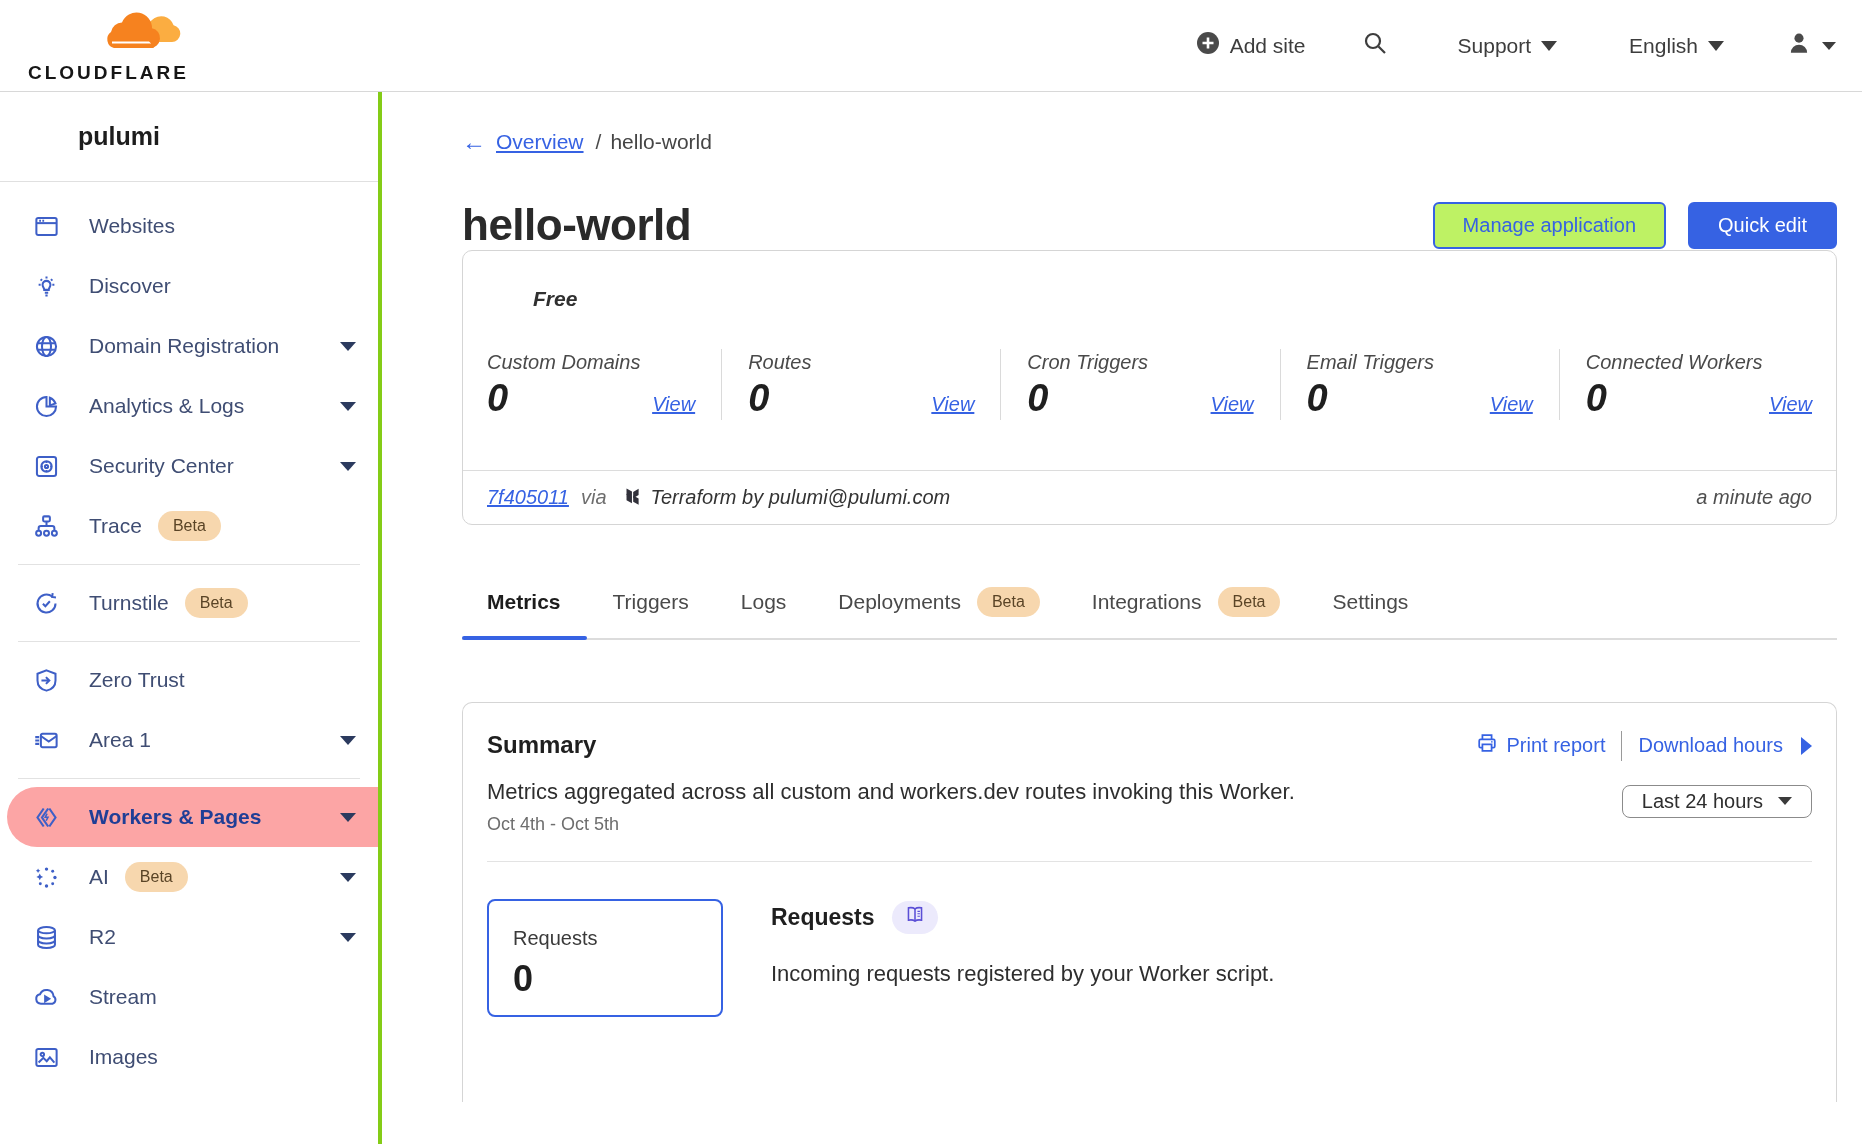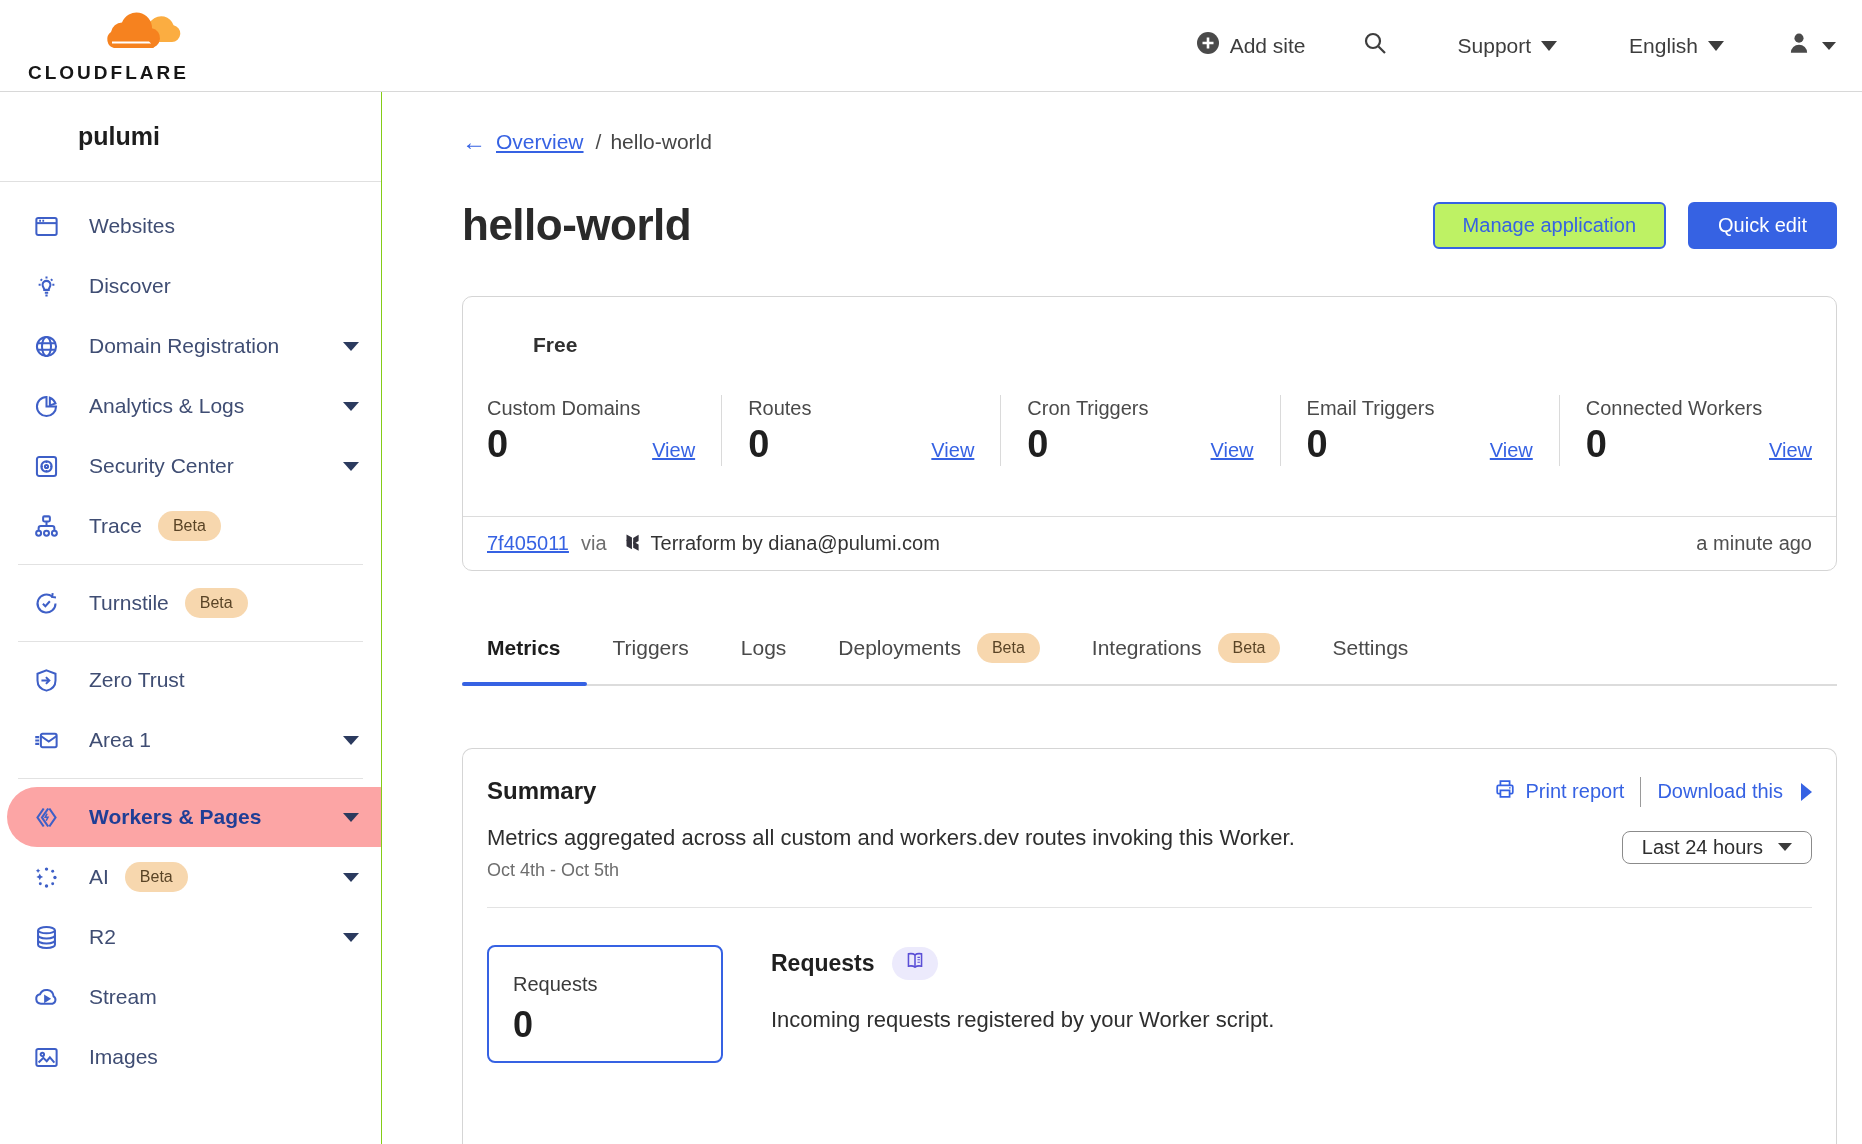--- a/index.html
+++ b/index.html
@@ -15,21 +15,21 @@
   .hnav { margin-left:auto; display:flex; align-items:center; color:#3d3d3d; font-size:21px; }
   .hitem { display:flex; align-items:center; gap:10px; cursor:pointer; }
   .caret-down { width:0; height:0; border-left:8px solid transparent; border-right:8px solid transparent;
     border-top:10px solid #3d3d3d; display:inline-block; }
   .caret-sm { border-left-width:7px; border-right-width:7px; border-top-width:8px; }
 
   
   .shell { display:flex; height:1052px; }
 
   
-  .sidebar { width:382px; flex-shrink:0; border-right:1px solid #84cc16; background:#fff; }
+  .sidebar { width:382px; flex-shrink:0; border-right:4px solid #84cc16; background:#fff; }
   .account { height:90px; border-bottom:1px solid #e0e0e0; padding:30px 0 0 78px;
     font-size:25px; font-weight:bold; color:#1d1d1d; }
   .nav { padding-top:14px; }
   .nav-item { height:60px; display:flex; align-items:center; padding:0 22px 0 33px;
     font-size:21px; color:#3f4d73; cursor:pointer; }
   .nav-item .nicon { width:27px; height:27px; margin-right:29px; flex-shrink:0; color:#3e5fc7; }
   .nav-item .nicon svg { width:27px; height:27px; display:block; }
   .nav-caret { margin-left:auto; width:0; height:0; border-left:8px solid transparent;
     border-right:8px solid transparent; border-top:9px solid #2b3a5e; }
   .nav-divider { height:1px; background:#e2e2e2; margin:8px 18px; }
@@ -47,21 +47,21 @@
 
   .title-row { display:flex; align-items:center; margin-top:44px; }
   .page-title { font-size:44px; font-weight:bold; color:#2a2a2a; letter-spacing:-0.5px; }
   .actions { margin-left:auto; display:flex; gap:22px; }
   .btn { height:47px; border-radius:6px; font-size:20px; padding:0 28px; cursor:pointer;
     display:flex; align-items:center; font-family:inherit; }
   .btn-outline { background:#bef264; border:2px solid #3662e3; color:#3662e3; }
   .btn-primary { background:#3662e3; border:2px solid #3662e3; color:#fff; }
 
   
-  .plan-card { margin-top:46px; border:1px solid #d5d5d5; border-radius:10px; background:#fff; }
+  .plan-card { border:1px solid #d5d5d5; border-radius:10px; background:#fff;font-style:italic; }
   .plan-name { padding:36px 0 0 70px; font-size:21px; font-weight:bold; color:#303030; }
   .stats { display:flex; margin-top:38px; padding:0 24px; margin-bottom:50px; }
   .stat { flex:1; border-right:1px solid #dadada; padding:2px 26px 0 0; margin-right:26px; }
   .stat:first-child { flex:0.92; }
   .stat:last-child { border-right:none; margin-right:0; padding-right:0; }
   .stat-label { font-size:20px; color:#4a4a4a; }
   .stat-bottom { display:flex; align-items:flex-end; justify-content:space-between; margin-top:4px; }
   .stat-value { font-size:38px; font-weight:bold; color:#1f1f1f; line-height:1.1; }
   .link { color:#3662e3; text-decoration:underline; cursor:pointer; }
   .stat-view { font-size:20px; padding-bottom:4px; }
@@ -417,21 +417,21 @@
         <span class="link deploy-link">7f405011</span>
         <span class="deploy-via">via</span>
         <span class="tf-icon">
           <svg width="21" height="23" viewBox="0 0 24 26" fill="#32313b">
             <path d="M8.6 2.6 l6.2 3.6 v7.2 l-6.2-3.6 z"></path>
             <path d="M16.2 6.6 l6.2-3.6 v7.2 l-6.2 3.6 z"></path>
             <path d="M8.6 12 l6.2 3.6 v7.2 l-6.2-3.6 z" transform="translate(7.6,-1.4)"></path>
             <path d="M1 7 l6.2 3.6 v7.2 L1 14.2 z" transform="translate(7.6,1.8)"></path>
           </svg>
         </span>
-        <span>Terraform by diana@pulumi.com</span>
+        <span>Terraform by pulumi@pulumi.com</span>
         <span class="deploy-time">a minute ago</span>
       </div>
     </div>
 
     <div class="tabs">
       <div class="tab active">
         <span>Metrics</span>
       </div>
       <div class="tab">
         <span>Triggers</span>
@@ -467,21 +467,21 @@
                   <path d="M7 8 V3.5 h10 V8"></path>
                   <rect x="3.5" y="8" width="17" height="9" rx="1.5"></rect>
                   <path d="M7 13.5 h10 v7 H7 z" fill="#fff"></path>
                   <circle cx="17.3" cy="10.8" r="0.9" fill="#3662e3" stroke="none"></circle>
                 </svg>
               </span>
               <span>Print report</span>
             </span>
             <span class="report-sep"></span>
             <span class="report-link">
-              <span>Download this</span>
+              <span>Download hours</span>
               <span class="dl-caret"></span>
             </span>
           </div>
           <button class="time-select">
             <span>Last 24 hours</span>
             <span class="ts-caret"></span>
           </button>
         </div>
       </div>
 

